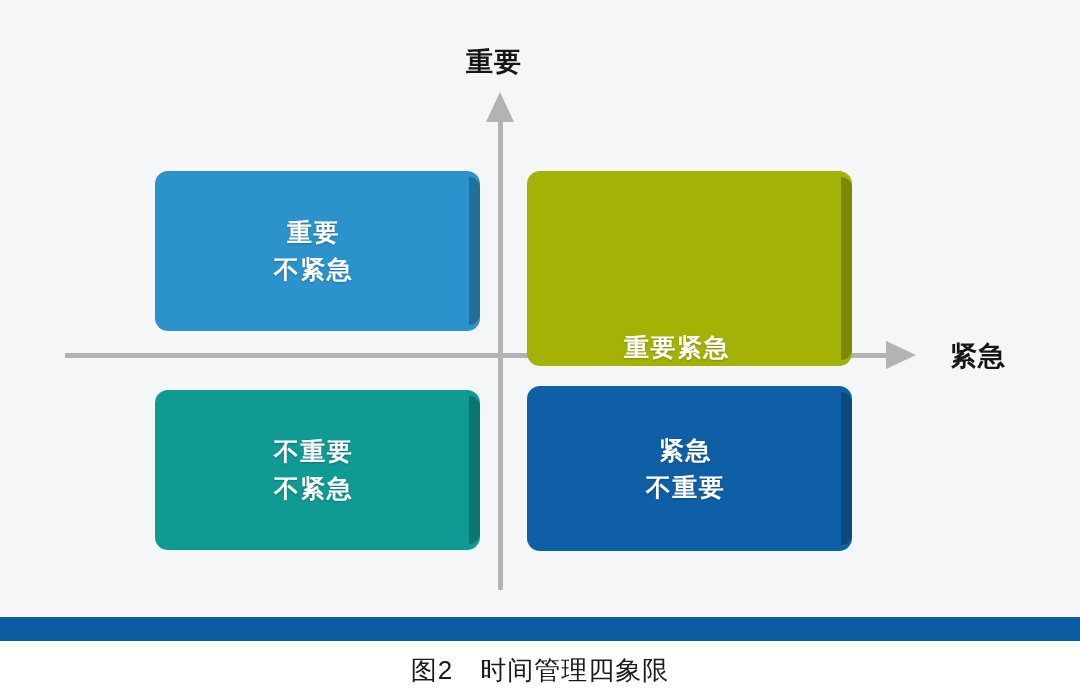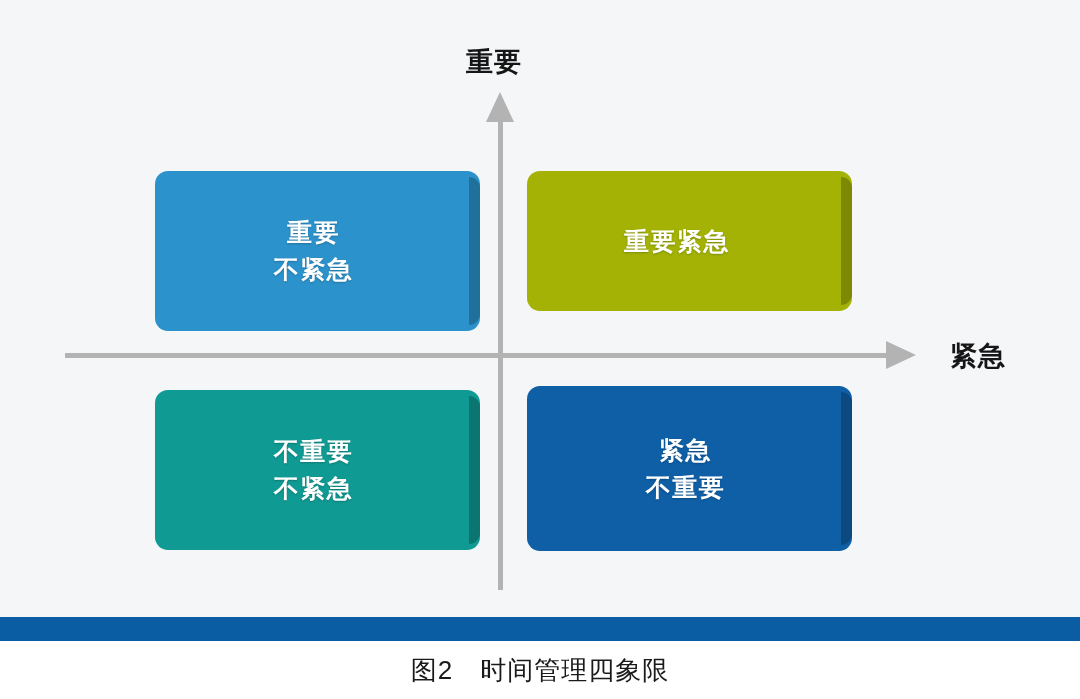--- a/index.html
+++ b/index.html
@@ -118,23 +118,24 @@
     top: 163px;
     width: 325px;
     height: 160px;
     background: #2c92cc;
     padding-right: 8px;
   }
   #quadrant-important-urgent {
     left: 527px;
     top: 163px;
     width: 325px;
-    height: 140px;
+    height: 195px;
     background: #a3b204;
     padding-right: 25px;
+    justify-content: flex-end;
   }
   #quadrant-not-important-not-urgent {
     left: 155px;
     top: 382px;
     width: 325px;
     height: 160px;
     background: #0f9a93;
     padding-right: 8px;
   }
   #quadrant-urgent-not-important {

